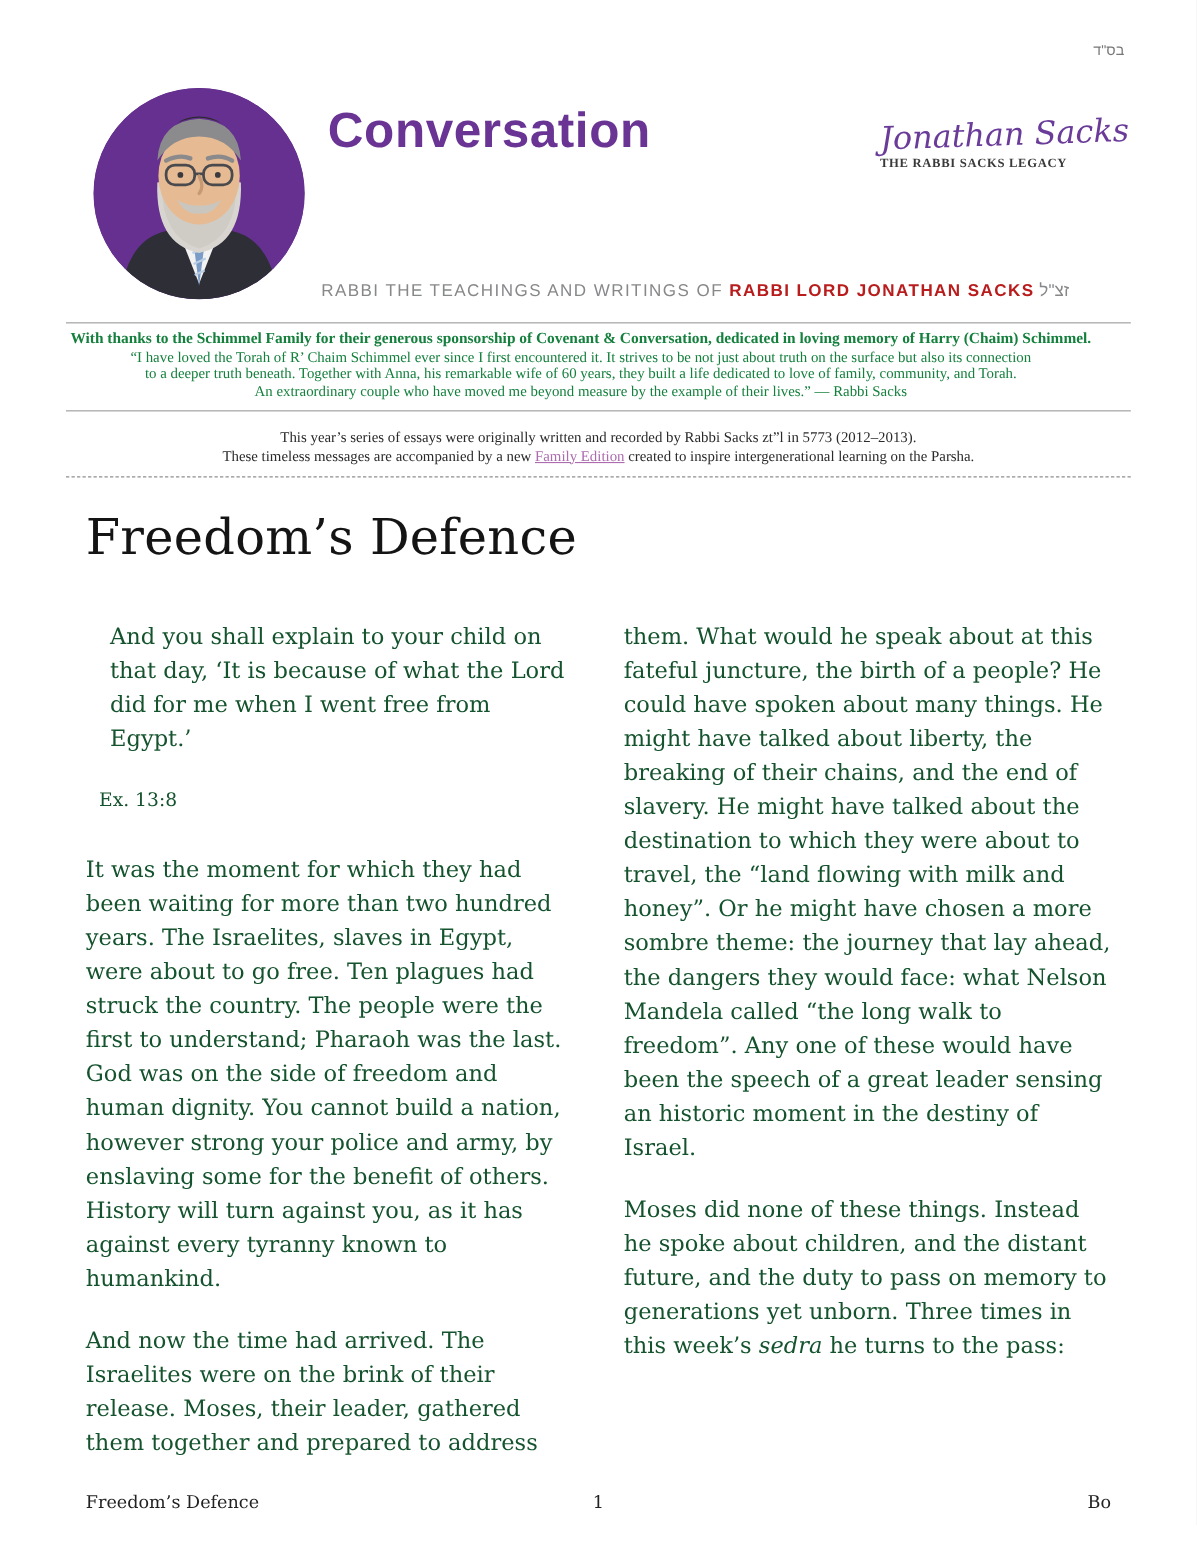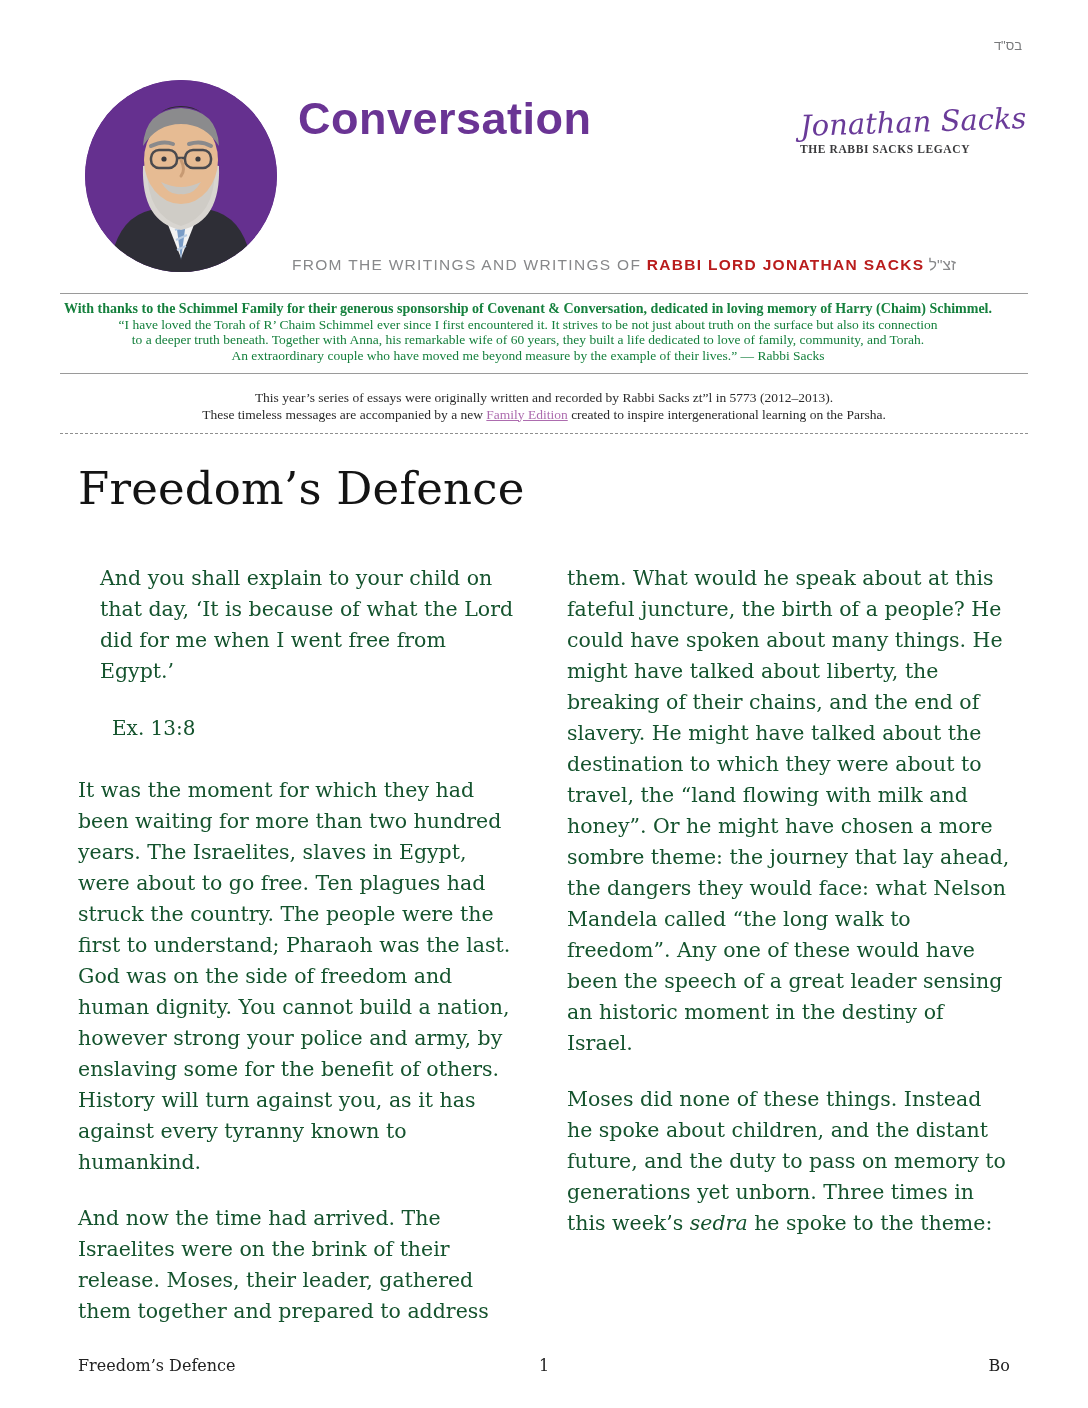--- a/index.html
+++ b/index.html
@@ -111,21 +111,21 @@
     font-weight:500;font-size:45px;color:#141414;
     letter-spacing:0.2px;
   }
   .col{
     position:absolute;top:563px;width:443px;
     font-size:20.5px;line-height:31px;color:#14532d;
   }
   .col-left{left:78px;}
   .col-right{left:567px;}
   .quote{margin:0 0 0 22px;}
-  .quote-source{margin:26px 0 0 34px;font-size:20px;}
+  .quote-source{margin:26px 0 0 12px;font-size:17px;}
   .col p{margin:0 0 25px 0;}
   .col-left p.first{margin-top:31px;}
   .col p:last-child{margin-bottom:0;}
   .italic{font-style:italic;}
   
   .footer{
     position:absolute;left:78px;top:1356px;width:932px;
     font-family:"DejaVu Serif",serif;
     font-size:16px;color:#222;
   }
@@ -176,21 +176,21 @@
       <path d="M96 80 q5 10 0 16" stroke="#c79a73" stroke-width="3" fill="none" stroke-linecap="round"></path>
     </svg>
   </div>
 
   <div class="logo-text">
     <div class="logo-line2">Conversation</div>
   </div>
 
 
   <div class="tagline">
-    <span>FROM THE WRITINGS AND WRITINGS OF </span><b>RABBI LORD JONATHAN SACKS</b><span class="heb"> זצ"ל</span>
+    <span>RABBI THE TEACHINGS AND WRITINGS OF </span><b>RABBI LORD JONATHAN SACKS</b><span class="heb"> זצ"ל</span>
   </div>
 
   <div class="legacy">
     <div class="legacy-signature">Jonathan Sacks</div>
     <div class="legacy-caption">THE RABBI SACKS LEGACY</div>
   </div>
 
   <div class="rule r1"></div>
   <div class="rule r2"></div>
   <div class="rule r3"></div>
@@ -211,21 +211,21 @@
 
   <div class="col col-left">
     <div class="quote">And you shall explain to your child on that day, ‘It is because of what the Lord did for me when I went free from Egypt.’</div>
     <div class="quote-source">Ex. 13:8</div>
     <p class="first"><span>It was the moment for which they had been waiting for more than two hundred years. The Israelites, slaves in Egypt, were about to go free. Ten plagues had struck the country. The people were the first to understand; Pharaoh was the last. God was on the side of freedom and human dignity. You cannot build a nation, however strong your police and army, by enslaving some for the benefit of others. History will turn against you, as it has against every tyranny known to humankind.</span></p>
     <p><span>And now the time had arrived. The Israelites were on the brink of their release. Moses, their leader, gathered them together and prepared to address</span></p>
   </div>
 
   <div class="col col-right">
     <p><span>them. What would he speak about at this fateful juncture, the birth of a people? He could have spoken about many things. He might have talked about liberty, the breaking of their chains, and the end of slavery. He might have talked about the destination to which they were about to travel, the “land flowing with milk and honey”. Or he might have chosen a more sombre theme: the journey that lay ahead, the dangers they would face: what Nelson Mandela called “the long walk to freedom”. Any one of these would have been the speech of a great leader sensing an historic moment in the destiny of Israel.</span></p>
-    <p><span>Moses did none of these things. Instead he spoke about children, and the distant future, and the duty to pass on memory to generations yet unborn. Three times in this week’s </span><span class="italic">sedra</span><span> he spoke to the theme:</span></p>
+    <p><span>Moses did none of these things. Instead he spoke about children, and the distant future, and the duty to pass on memory to generations yet unborn. Three times in this week’s </span><span class="italic">sedra</span><span> he turns to the pass:</span></p>
   </div>
 
   <div class="footer">
     <span class="f-left">Freedom’s Defence</span>
     <span class="f-center">1</span>
     <span class="f-right">Bo</span>
   </div>
 
 </div>
 

